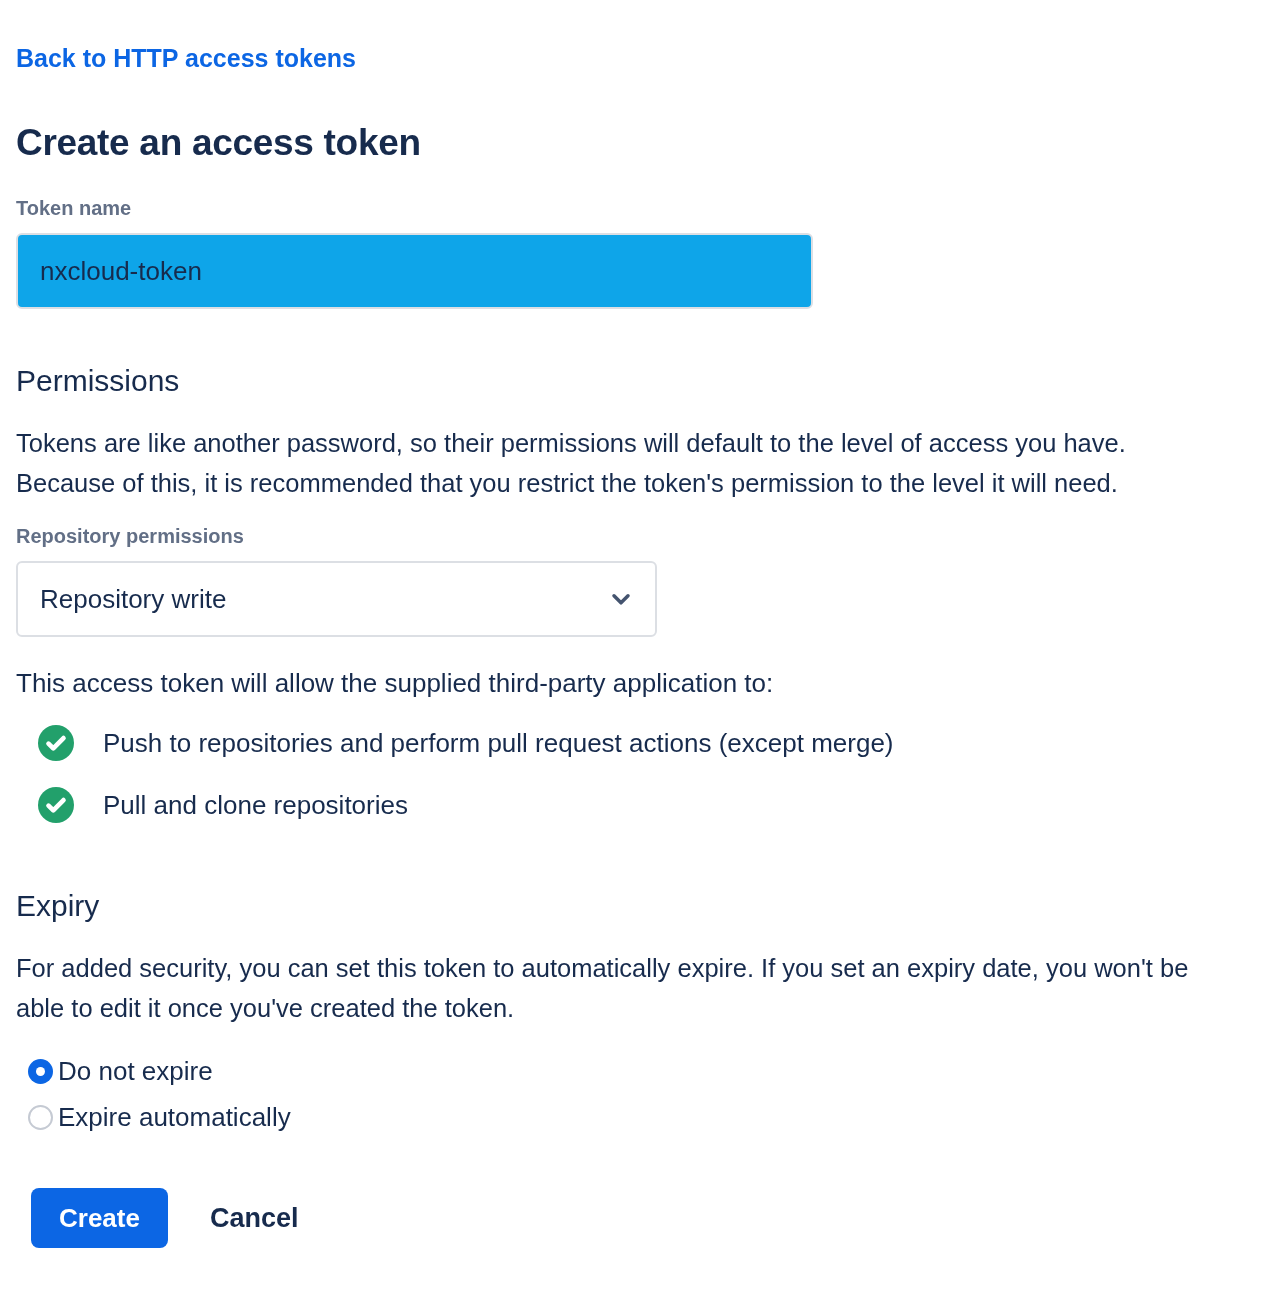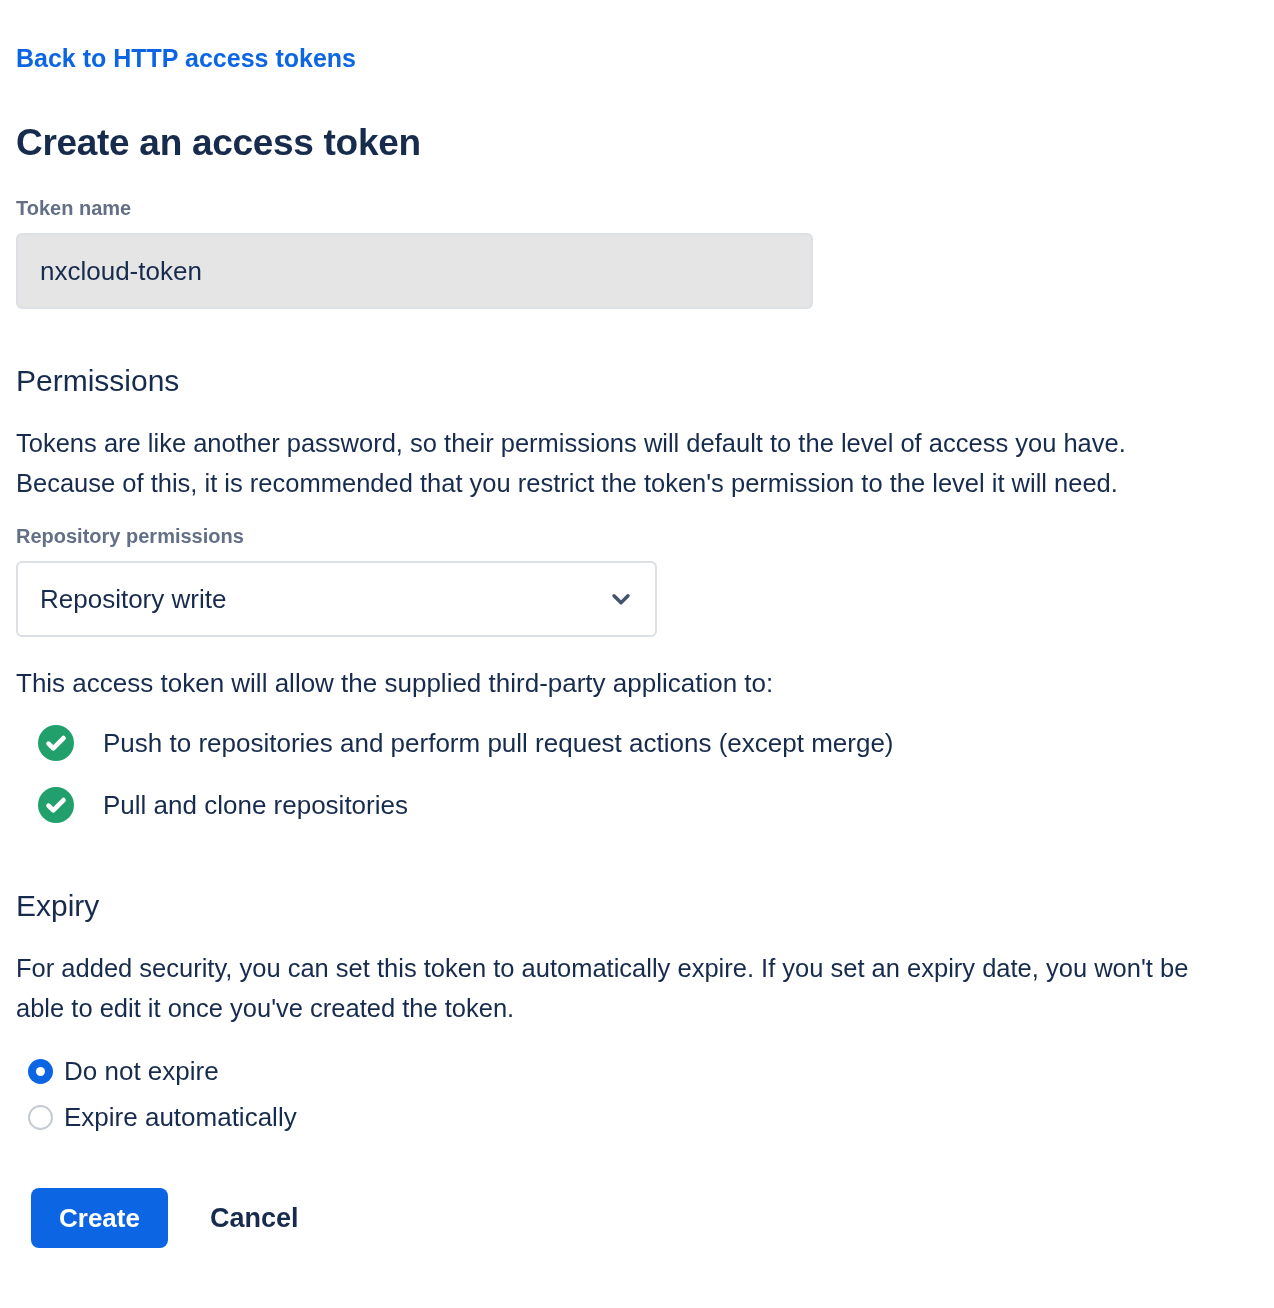--- a/index.html
+++ b/index.html
@@ -51,21 +51,21 @@
   .text-input {
     display: block;
     width: 797px;
     height: 76px;
     border: 2px solid var(--field-border);
     border-radius: 6px;
     padding: 0 22px;
     font-size: 26px;
     font-family: inherit;
     color: var(--body-text);
-    background: #e5e5e5;
+    background: #0ea5e9;
     outline: none;
   }
   h2.section-heading {
     margin: 54px 0 0 0;
     font-size: 30px;
     line-height: 36px;
     font-weight: 500;
   }
   h2.section-heading.expiry { margin-top: 52px; }
   p.section-desc {
@@ -100,21 +100,21 @@
     align-items: center;
     gap: 22px;
     padding: 13px 0 13px 22px;
   }
   .cap-row .check-icon { width: 36px; height: 36px; flex: 0 0 36px; display: flex; }
   .cap-row .cap-text { font-size: 26px; line-height: 32px; margin-left: 7px; }
   .radio-group { margin-top: 20px; }
   .radio-row {
     display: flex;
     align-items: center;
-    gap: 11px;
+    gap: 5px;
     padding: 7px 0 7px 12px;
     cursor: pointer;
   }
   .radio {
     width: 25px; height: 25px;
     border-radius: 50%;
     position: relative;
     flex: 0 0 25px;
   }
   .radio.checked { background: var(--radio-selected); }

